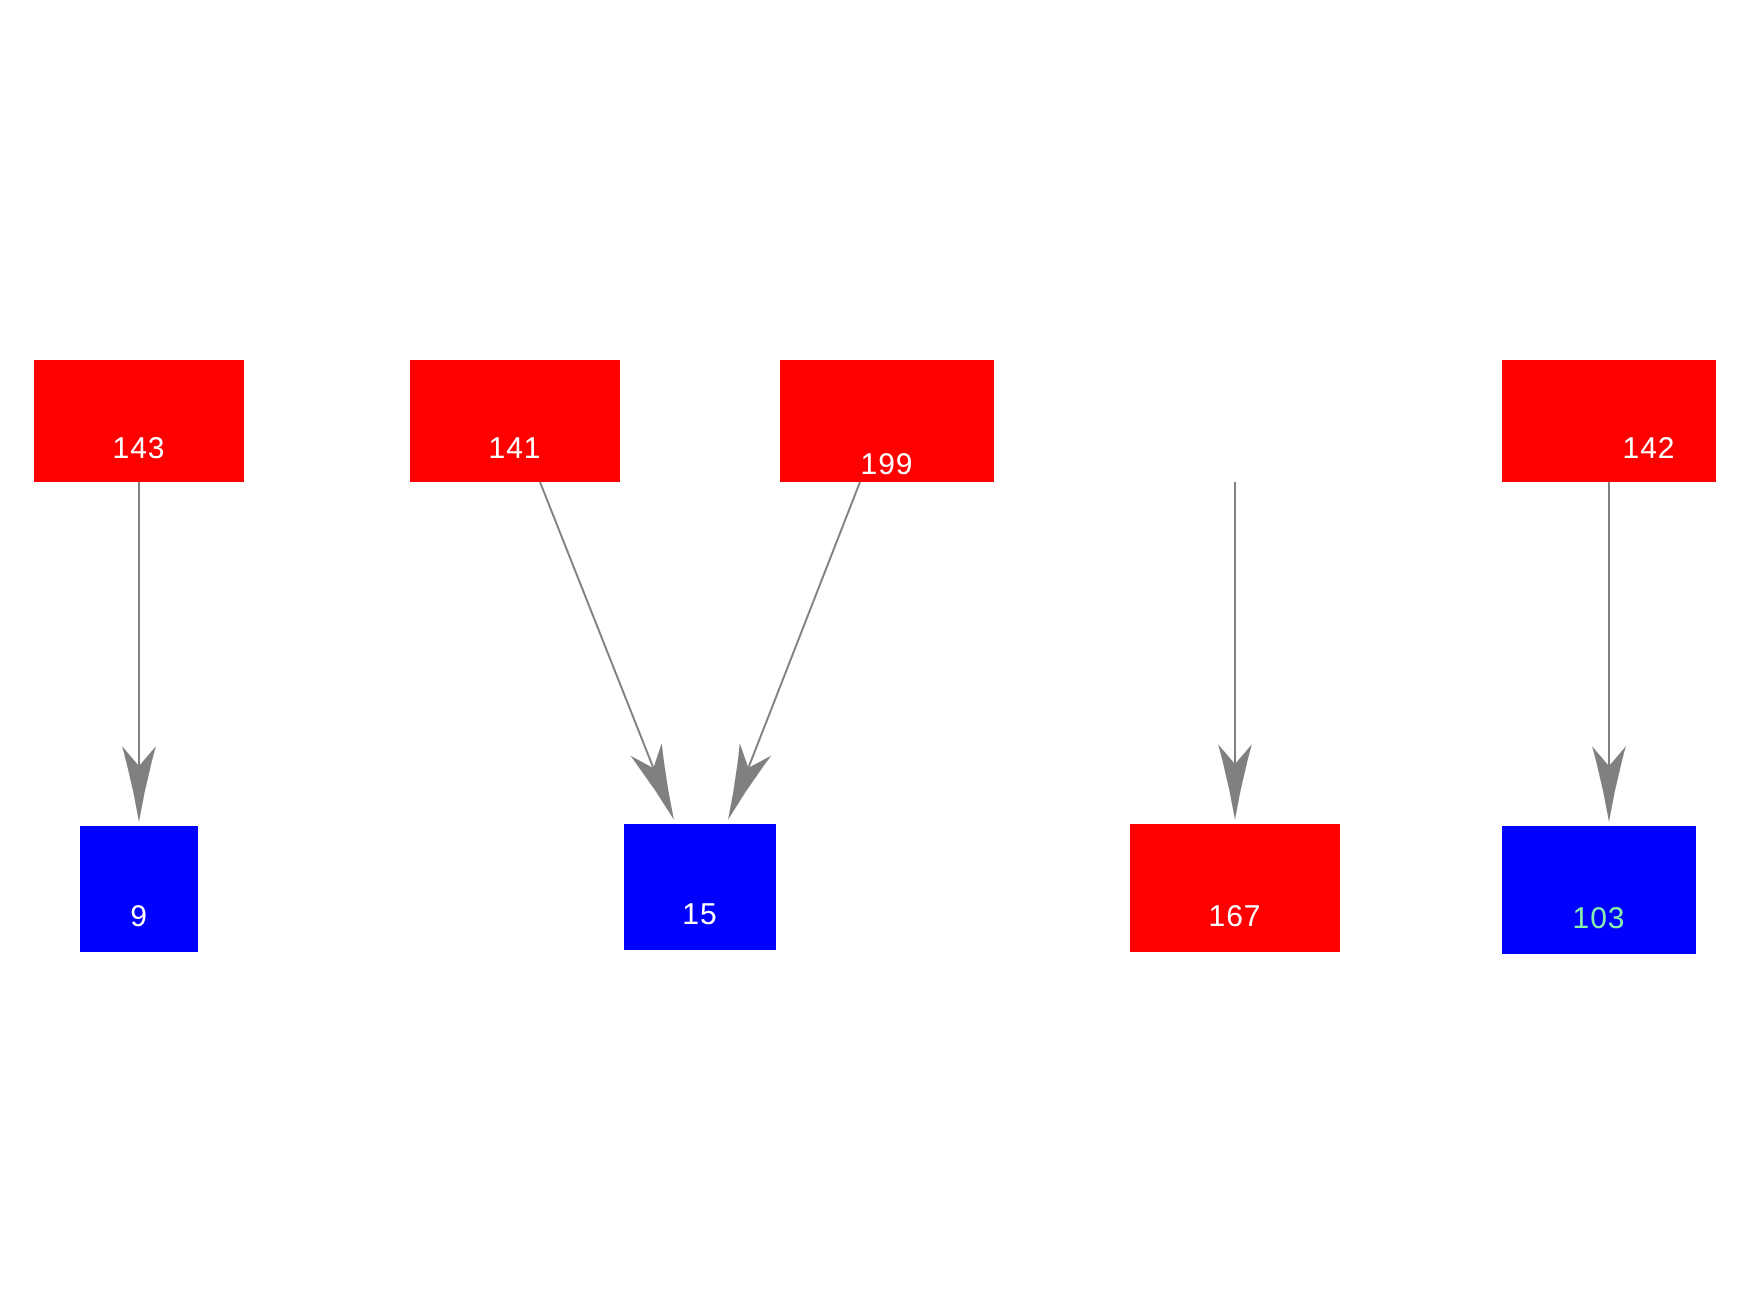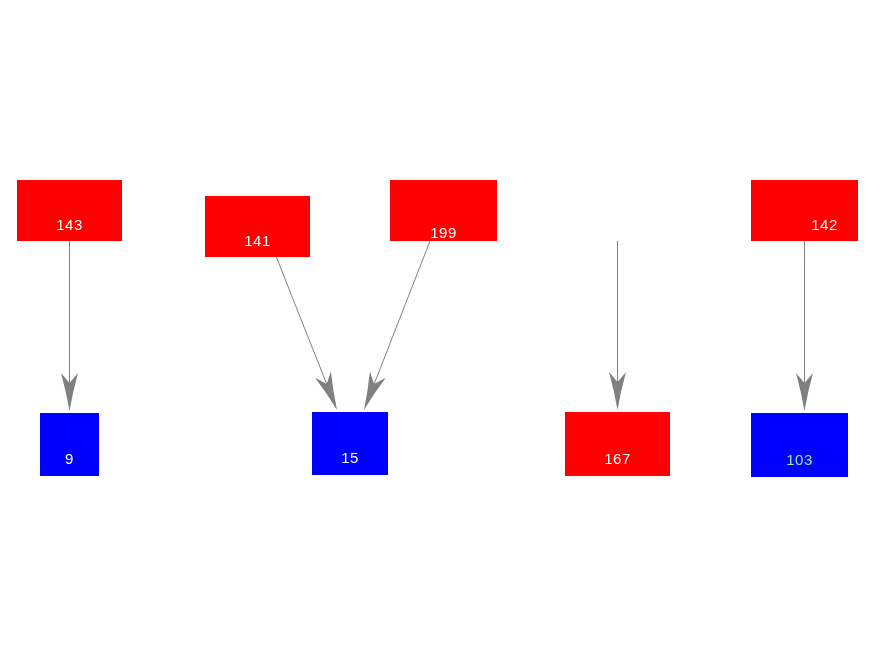--- a/index.html
+++ b/index.html
@@ -49,21 +49,21 @@
       <path d="M 0 0 Q -3.23 -19 -8.5 -38 L 0 -28 L 8.5 -38 Q 3.23 -19 0 0 Z" transform="translate(364 410) rotate(21.332263127888595)" fill="#808080"></path>
       <line x1="617.5" y1="241" x2="617.5" y2="386" stroke="#808080" stroke-width="1"></line>
       <path d="M 0 0 Q -3.23 -19 -8.5 -38 L 0 -28 L 8.5 -38 Q 3.23 -19 0 0 Z" transform="translate(617.5 410) rotate(0)" fill="#808080"></path>
       <line x1="804.5" y1="241" x2="804.5" y2="387" stroke="#808080" stroke-width="1"></line>
       <path d="M 0 0 Q -3.23 -19 -8.5 -38 L 0 -28 L 8.5 -38 Q 3.23 -19 0 0 Z" transform="translate(804.5 411) rotate(0)" fill="#808080"></path>
     </svg>
 
   <div class="node" style="left: 17px; top: 180px; width: 105px; height: 61px; background: rgb(255, 0, 0); color: rgb(255, 255, 255);">
     <span class="node-label">143</span>
   </div>
-  <div class="node" style="left: 205px; top: 196px; width: 105px; height: 61px; background: rgb(255, 0, 0); color: rgb(255, 255, 255); text-align: center;">
+  <div class="node" style="left: 205px; top: 180px; width: 105px; height: 61px; background: rgb(255, 0, 0); color: rgb(255, 255, 255); text-align: center;">
     <span class="node-label">141</span>
   </div>
   <div class="node" style="left: 390px; top: 180px; width: 107px; height: 61px; background: rgb(255, 0, 0); color: rgb(255, 255, 255); align-items: flex-end;">
     <span class="node-label">199</span>
   </div>
   <div class="node" style="left: 751px; top: 180px; width: 107px; height: 61px; background: rgb(255, 0, 0); color: rgb(255, 255, 255); padding-left: 40px;">
     <span class="node-label">142</span>
   </div>
   <div class="node" style="left: 40px; top: 413px; width: 59px; height: 63px; background: rgb(0, 0, 255); color: rgb(255, 255, 255);">
     <span class="node-label">9</span>

